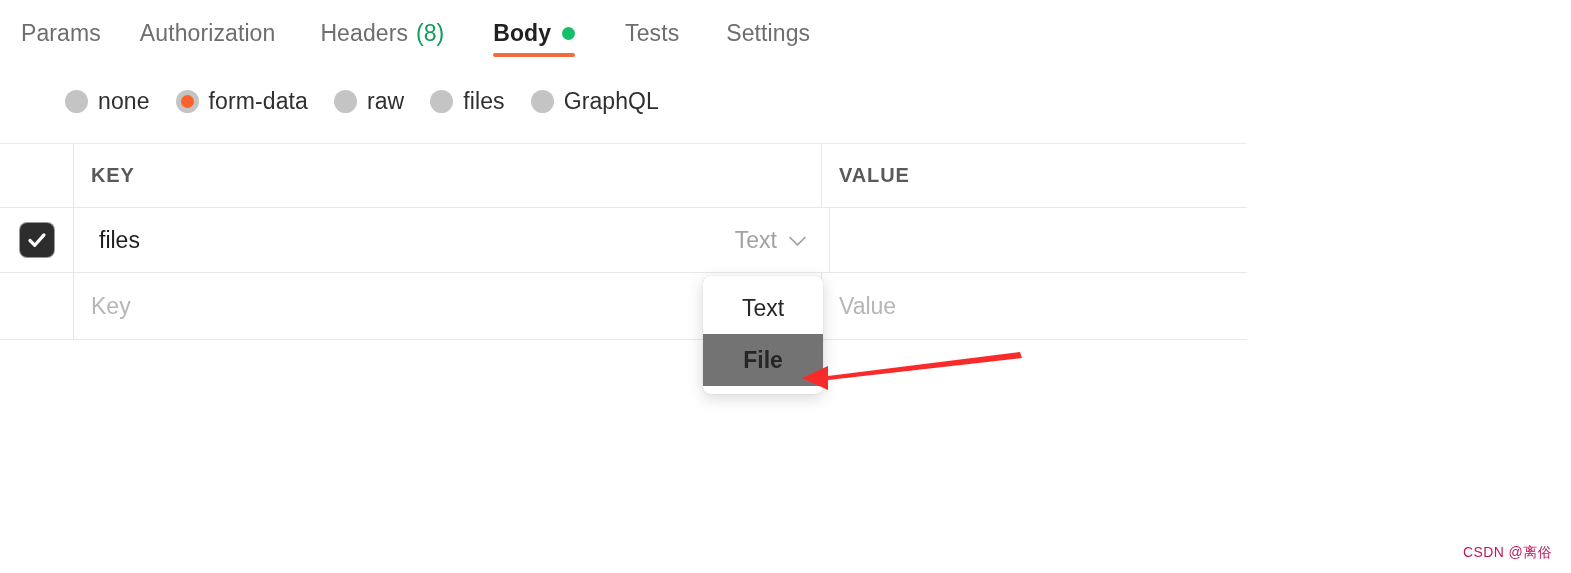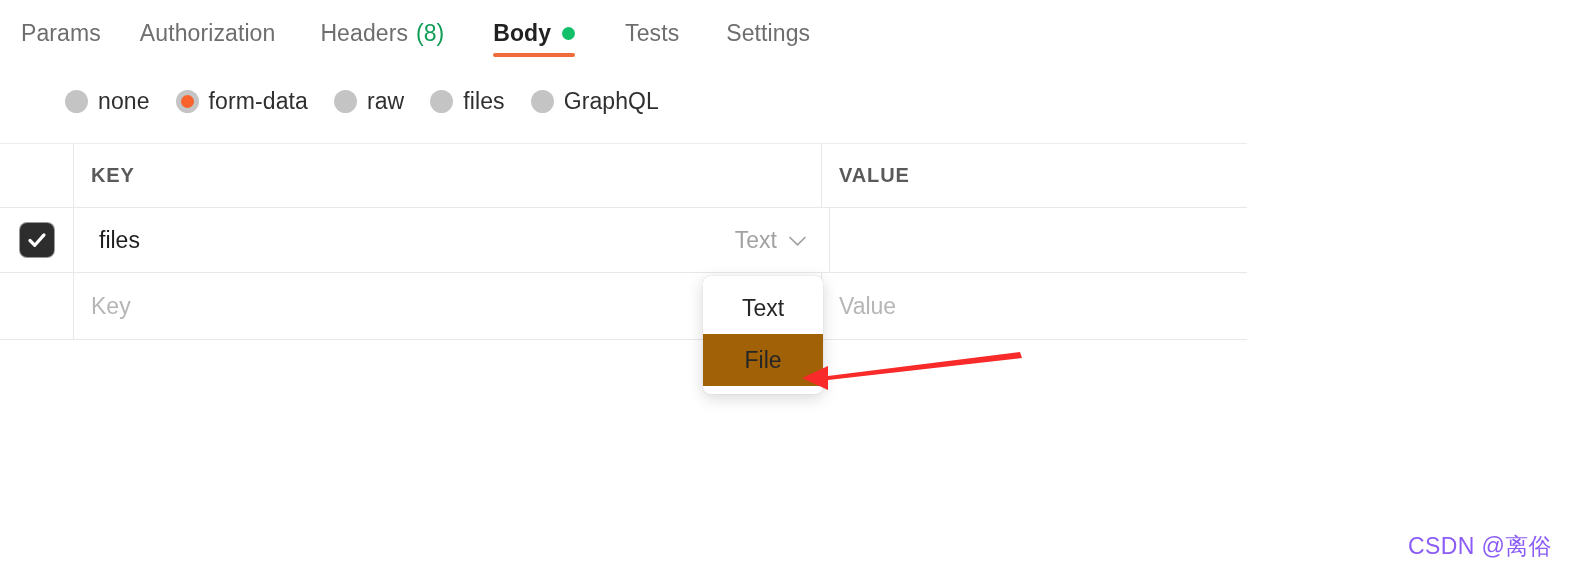--- a/index.html
+++ b/index.html
@@ -212,40 +212,40 @@
   .dd-item {
     height: 52px;
     display: flex;
     align-items: center;
     justify-content: center;
     font-size: 23px;
     color: #262626;
     cursor: pointer;
     background: #ffffff;
   }
-  .dd-item.hover { background: #a16207; }
+  .dd-item.hover { background: #737373; font-weight: bold; }
 
   
   .arrow {
     position: absolute;
     left: 780px;
     top: 336px;
     width: 260px;
     height: 60px;
     pointer-events: none;
     z-index: 60;
   }
 
   
   .watermark {
     position: absolute;
     right: 19px;
     bottom: 11px;
-    font-size: 23px;
-    color: #8b5cf6;
+    font-size: 14px;
+    color: #be185d;
     letter-spacing: 0.4px;
     white-space: nowrap;
   }
 </style>
 </head>
 <body>
 
 <div class="tabbar">
 
   <div class="tab t-params">

